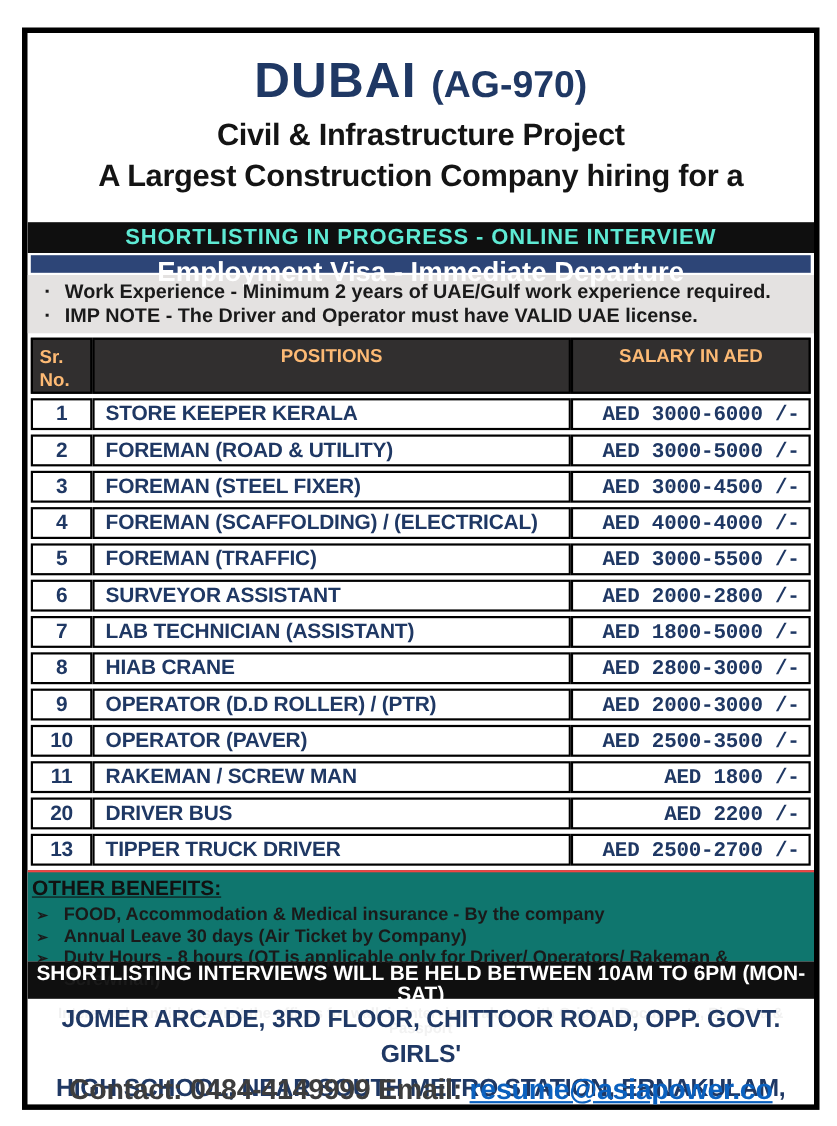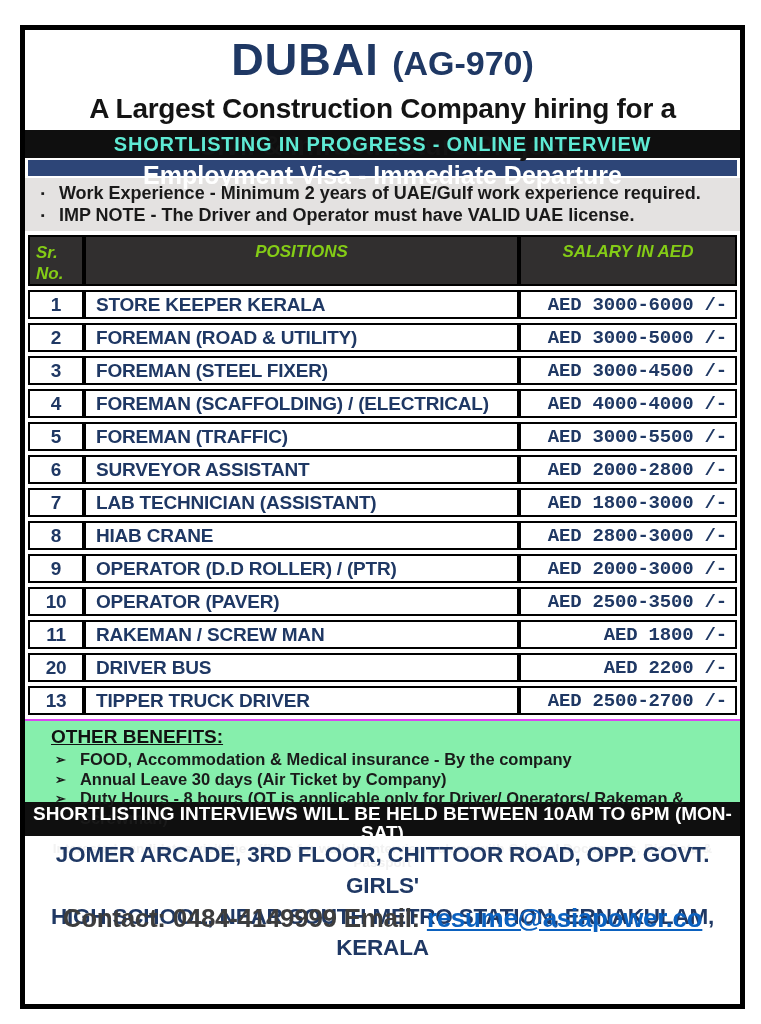--- a/index.html
+++ b/index.html
@@ -3,49 +3,49 @@
 <meta charset="utf-8">
 <style>
   * { box-sizing: border-box; margin: 0; padding: 0; }
   html, body { width: 761px; height: 1024px; background: #ffffff; overflow: hidden;
     font-family: "Liberation Sans", sans-serif; }
   .poster {
     position: absolute; left: 20px; top: 25px; width: 725px; height: 984px;
     border: 5px solid #000; background: #fff; overflow: hidden;
   }
   
-  .title-box { height: 100px; text-align: center; padding-top: 3px; }
+  .title-box { height: 172px; text-align: center; padding-top: 16px; }
   .title-line { font-weight: bold; color: #1F3864; font-size: 45px; line-height: 54px; letter-spacing: 1px; }
   .title-code { font-size: 34px; letter-spacing: 0; }
   .subtitle { font-weight: bold; color: #141414; font-size: 28px; line-height: 37px; letter-spacing: -0.3px; }
   
   .bar-black { background: #0F0F0F; color: #5eead4; text-align: center;
     height: 28px; line-height: 28px; font-size: 20px; font-weight: bold; letter-spacing: 0.8px; }
   .bar-navy { background: #2D4577; color: #fff; text-align: center;
     height: 16px; line-height: 31px; margin: 2px 3px; font-size: 25px; font-weight: bold; }
   
   .notes { background: #E4E2E1; padding: 4px 8px 5px 8px; height: 53px; }
   .note-row { display: flex; gap: 14px; font-size: 18px; line-height: 22px;
     font-weight: bold; color: #1a1a1a; }
   .sq { font-size: 11px; line-height: 22px; padding-left: 8px; color: #1a1a1a; }
   
   table { width: calc(100% - 6px); margin: 0 3px; border-collapse: separate;
     border-spacing: 0 4px; table-layout: fixed; }
   col.c-sr { width: 56px; } col.c-sal { width: 218px; }
   th, td { border: 2px solid #000; }
-  thead th { background: #312F2F; color: #84cc16; font-size: 17px; font-weight: bold;
-    height: 50px; vertical-align: top; padding-top: 5px; font-style: italic; }
+  thead th { background: #312F2F; color: #fdba74; font-size: 17px; font-weight: bold;
+    height: 50px; vertical-align: top; padding-top: 5px; }
   th.h-sr { text-align: left; padding-left: 6px; line-height: 21px; }
   td { background: #fff; height: 29px; font-size: 19px; font-weight: bold;
     color: #1F3864; vertical-align: middle; letter-spacing: -0.2px; }
   td.sr { text-align: center; }
   td.pos { padding-left: 10px; }
   td.sal { text-align: right; padding-right: 8px; font-family: Liberation Mono, monospace; }
   
-  .benefits { background: #86efac; border-top: 2px solid #d946ef; padding: 4px 10px 2px 26px; height: 83px; }
+  .benefits { background: #0f766e; border-top: 2px solid #ef4444; padding: 4px 10px 2px 4px; height: 83px; }
   .benefits-heading { font-size: 19px; font-weight: bold; text-decoration: underline;
     color: #111; line-height: 23px; margin-bottom: 2px; }
   .benefit-row { display: flex; gap: 14px; font-size: 16.5px; line-height: 19.5px;
     font-weight: bold; color: #1a1a1a; }
   .arrow { font-size: 13px; line-height: 19.5px; padding-left: 4px; color: #1a1a1a; }
   
   .bar-black2 { background: #0F0F0F; color: #fff; text-align: center; height: 34px; padding-top: 2px; }
   .bar-black2 .line1 { font-size: 19px; line-height: 19px; font-weight: bold; }
   .bar-black2 .line2 { font-size: 13.5px; line-height: 14px; font-weight: bold; color: #f2f2f2; }
   
@@ -61,22 +61,22 @@
 </head>
 <body>
 
 <div class="poster">
 
   <div class="title-box">
     <div class="title-line">
       <span>DUBAI</span>
       <span class="title-code">(AG-970)</span>
     </div>
+    <div class="subtitle">Civil &amp; Infrastructure Project</div>
     <div class="subtitle">A Largest Construction Company hiring for a</div>
-    <div class="subtitle">Civil &amp; Infrastructure Project</div>
   </div>
 
   <div class="bar-black">SHORTLISTING IN PROGRESS - ONLINE INTERVIEW</div>
   <div class="bar-navy">Employment Visa - Immediate Departure</div>
 
   <div class="notes">
 
       <div class="note-row">
         <span class="sq">▪</span>
         <span>Work Experience - Minimum 2 years of UAE/Gulf work experience required.</span>
@@ -138,21 +138,21 @@
 
         <tr>
           <td class="sr">6</td>
           <td class="pos">SURVEYOR ASSISTANT</td>
           <td class="sal">AED 2000-2800 /-</td>
         </tr>
 
         <tr>
           <td class="sr">7</td>
           <td class="pos">LAB TECHNICIAN (ASSISTANT)</td>
-          <td class="sal">AED 1800-3000 /-</td>
+          <td class="sal">AED 1800-5000 /-</td>
         </tr>
 
         <tr>
           <td class="sr">8</td>
           <td class="pos">HIAB CRANE</td>
           <td class="sal">AED 2800-3000 /-</td>
         </tr>
 
         <tr>
           <td class="sr">9</td>

